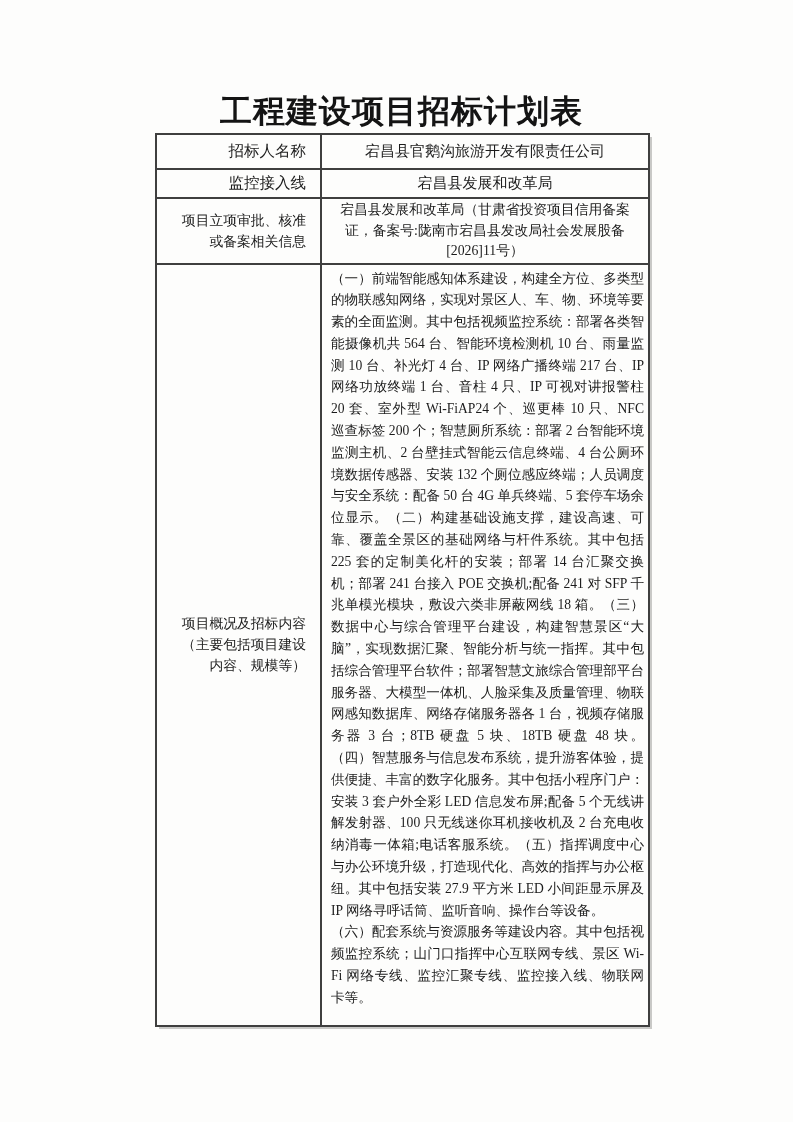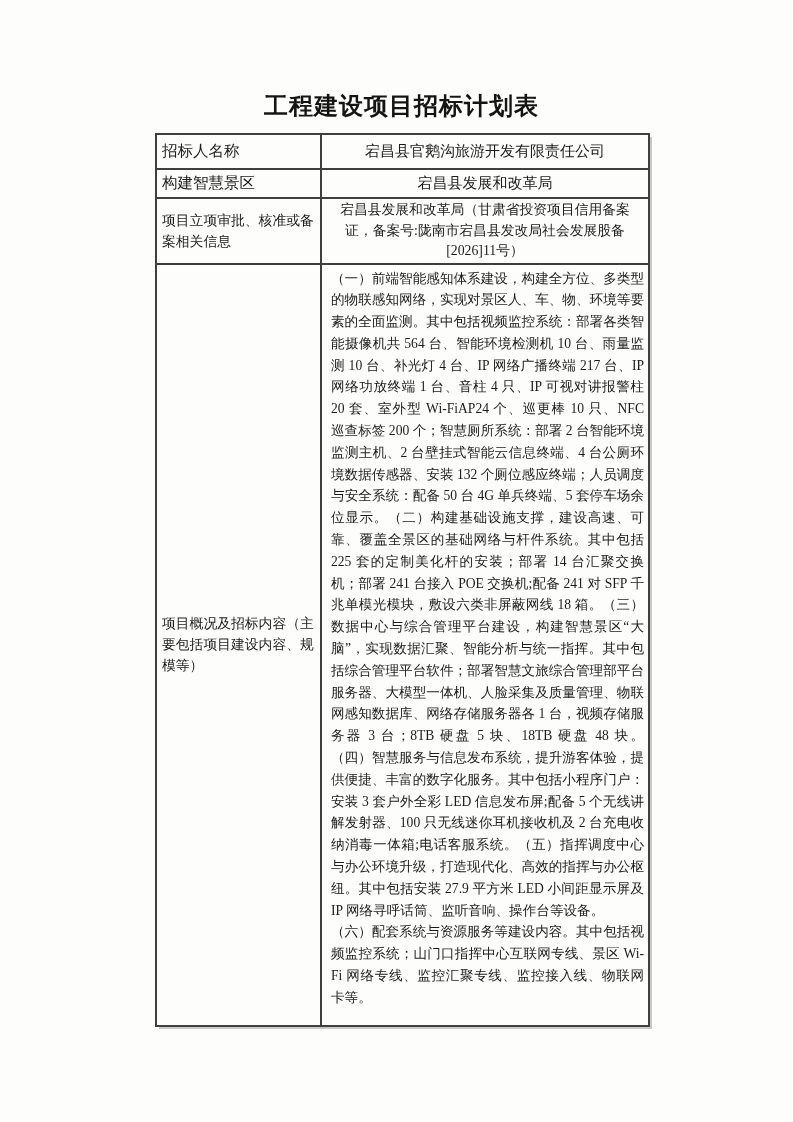--- a/index.html
+++ b/index.html
@@ -16,21 +16,21 @@
     font-family: "Liberation Serif", "DejaVu Serif", serif;
     color: #1b1b1b;
   }
   .doc-title {
     position: absolute;
     top: 90px;
     left: 155px;
     width: 493px;
     margin: 0;
     text-align: center;
-    font-size: 24px;
+    font-size: 32px;
     font-weight: 700;
     letter-spacing: 1px;
     color: #141414;
     white-space: nowrap;
   }
   table.plan {
     position: absolute;
     top: 133px;
     left: 155px;
     width: 493px;
@@ -45,22 +45,22 @@
     border: 2px solid #3f3f3f;
     padding: 0;
     vertical-align: middle;
   }
   tr.r1 { height: 35px; }
   tr.r2 { height: 32px; }
   tr.r3 { height: 29px; }
   tr.r4 { height: 64px; }
   tr.r5 { height: 670px; }
   td.label {
-    text-align: left;
-    padding: 0 5px;
+    text-align: right;
+    padding: 0 14px;
   }
   td.lab-lg { font-size: 15.5px; }
   td.lab-sm { font-size: 13.8px; line-height: 21px; }
   td.value-center {
     text-align: center;
     font-size: 15px;
     padding: 0 4px;
     margin-top: 8px;
   }
   td.value-approval {
@@ -94,21 +94,21 @@
         <col class="c2">
       </colgroup>
     <tbody>
       <tr class="r1">
         <td class="label lab-lg">招标人名称</td>
         <td class="value-center">宕昌县官鹅沟旅游开发有限责任公司</td>
       </tr>
 
 
       <tr class="r3">
-        <td class="label lab-lg">构建智慧景区</td>
+        <td class="label lab-lg">监控接入线</td>
         <td class="value-center">宕昌县发展和改革局</td>
       </tr>
 
       <tr class="r4">
         <td class="label lab-sm">项目立项审批、核准或备案相关信息</td>
         <td class="value-approval">宕昌县发展和改革局（甘肃省投资项目信用备案证，备案号:陇南市宕昌县发改局社会发展股备[2026]11号）</td>
       </tr>
 
       <tr class="r5">
         <td class="label lab-sm">项目概况及招标内容（主要包括项目建设内容、规模等）</td>

